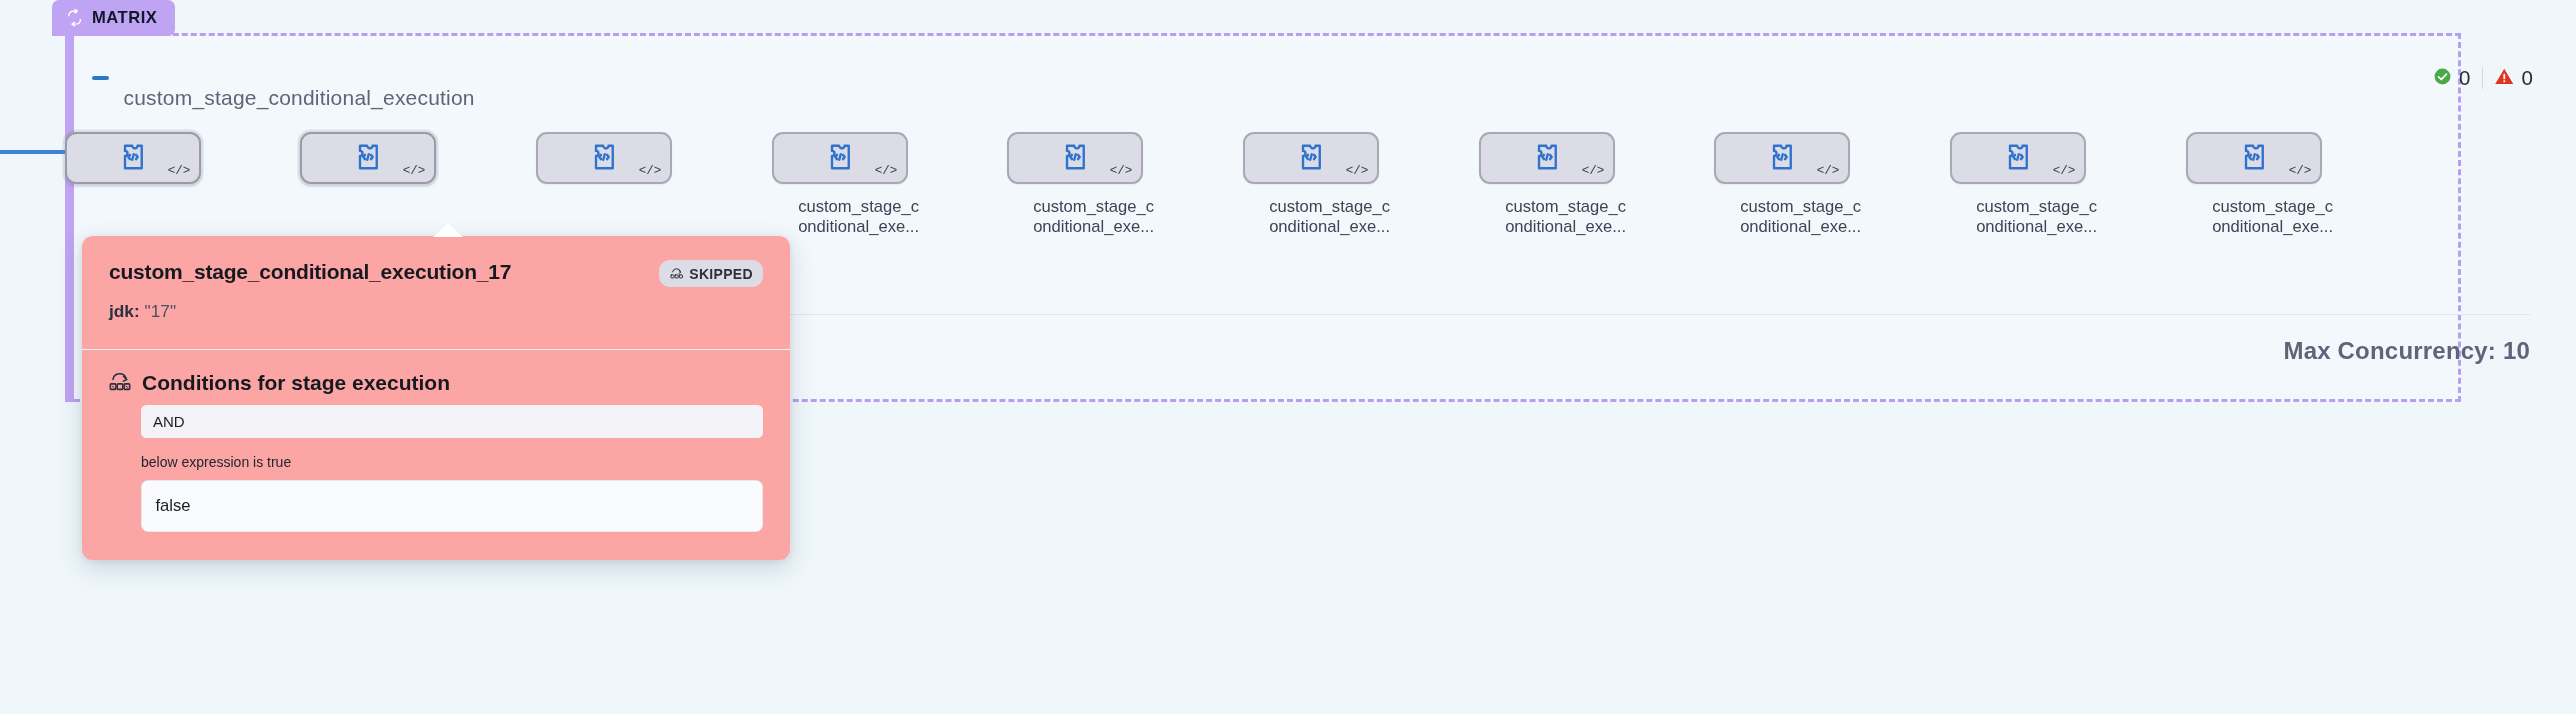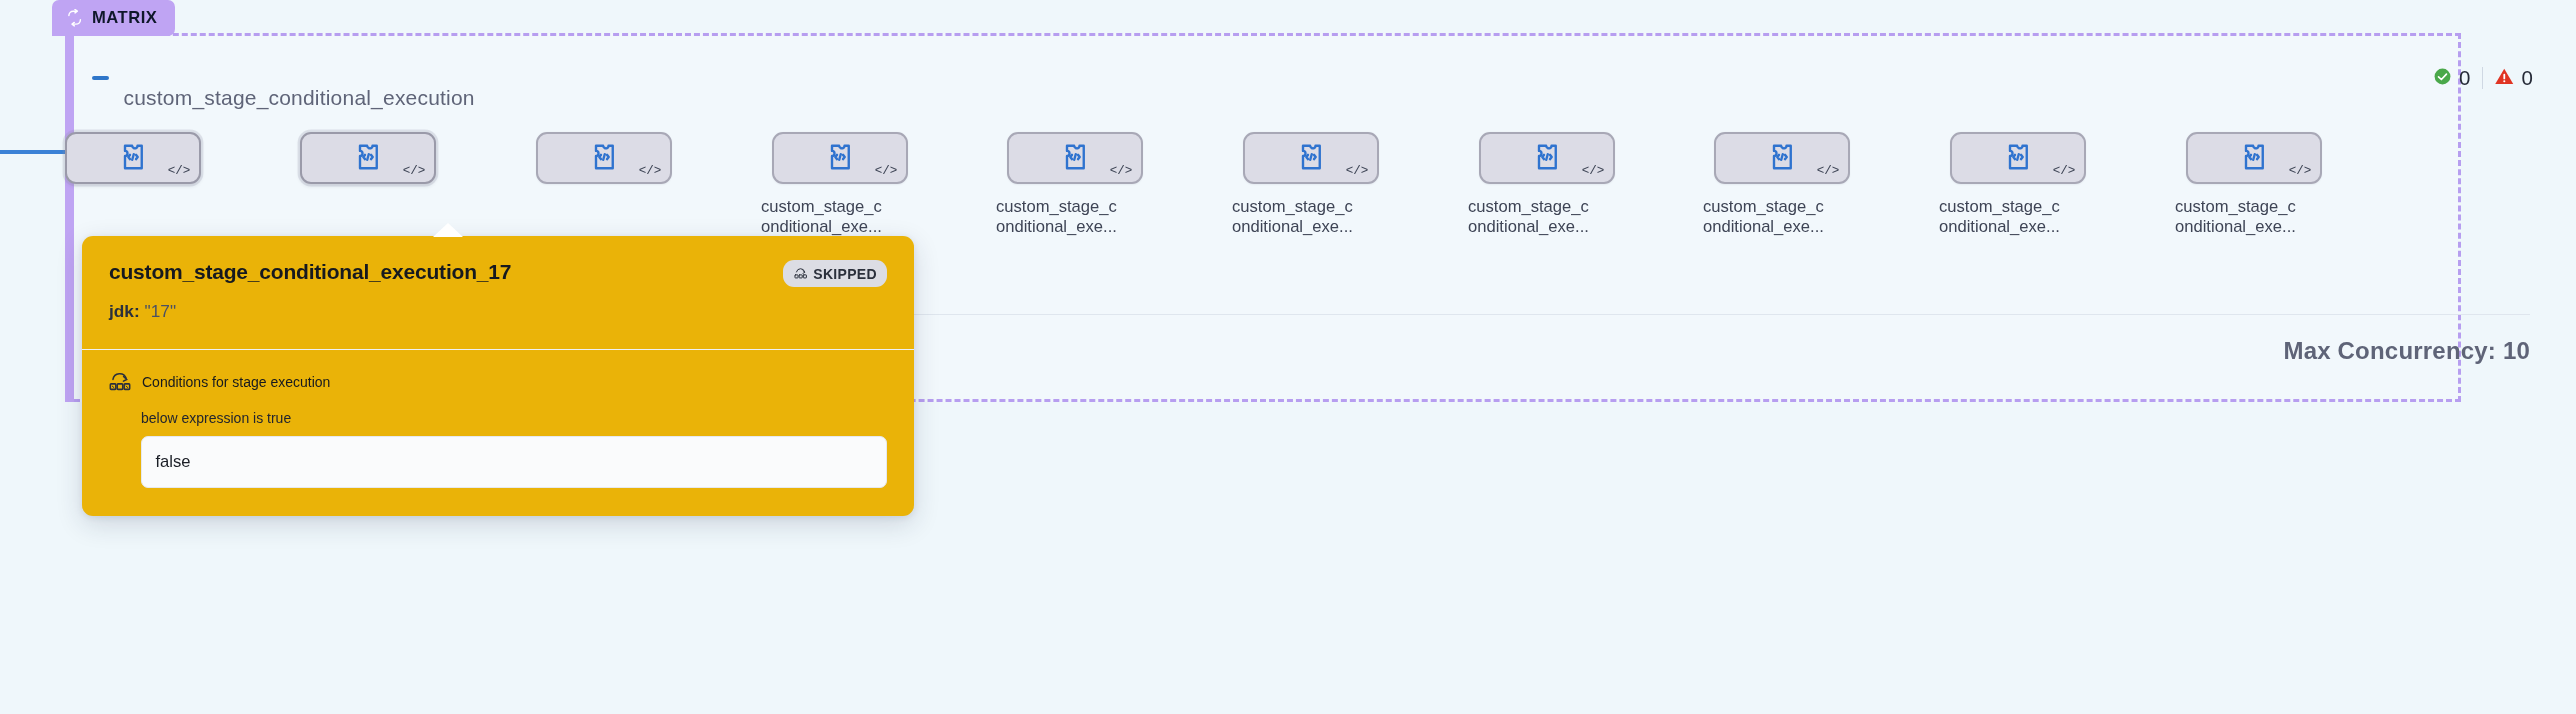--- a/index.html
+++ b/index.html
@@ -133,21 +133,21 @@
   .node-corner {
     position: absolute;
     right: 8.7px; bottom: 4px;
     font-size: 12.6px;
     color: #3c4354;
     font-family: "Liberation Mono", "DejaVu Sans Mono", monospace;
     line-height: 1;
   }
   .node-label {
     margin-top: 12.6px;
-    text-align: left;
+    text-align: right;
     font-size: 16.6px;
     line-height: 1.25;
     color: #3e4455;
     word-break: break-all;
   }
 
   
   .group-divider {
     position: absolute;
     left: 87px; right: 46px;
@@ -161,22 +161,22 @@
     font-size: 24px;
     font-weight: 700;
     color: #5f6478;
     letter-spacing: 0.2px;
   }
 
   
   .popover {
     position: absolute;
     left: 82px; top: 236px;
-    width: 832px;
-    background: #eab308;
+    width: 708px;
+    background: #fca5a5;
     border-radius: 11px;
     box-shadow: 0 8px 27px rgba(30,40,70,0.16), 0 1.6px 6.3px rgba(30,40,70,0.08);
     z-index: 20;
     overflow: visible;
   }
   .popover-arrow {
     position: absolute;
     top: -13.4px; left: 351px;
     width: 0; height: 0;
     border-left: 15px solid transparent;
@@ -215,22 +215,22 @@
     font-size: 17.3px;
     color: #4b5164;
   }
   .pop-sub b { color: #2b303c; font-weight: 700; margin-top: 48px; }
 
   .pop-body { padding: 20.5px 27px 28px 27px; }
   .cond-head {
     display: flex; align-items: center; gap: 11px;
   }
   .cond-title {
-    font-size: 14px;
-    font-weight: 400;
+    font-size: 21px;
+    font-weight: 700;
     color: #16191f;
   }
   .cond-desc {
     margin-top: 12.6px;
     margin-left: 32px;
     font-size: 14px;
     color: #22252e;
   }
   .cond-chip {
     margin-top: 10.2px;
@@ -478,19 +478,20 @@
             <path d="M3.6 7.6A6.2 6.2 0 0 1 15.6 6.6"></path>
             <polyline points="13.2,4.8 16.1,7.6 13.1,9.2" stroke-width="1.3"></polyline>
             <rect x="1.2" y="11.6" width="5" height="5" rx="0.7"></rect>
             <rect x="7.5" y="11.6" width="5" height="5" rx="0.7"></rect>
             <rect x="13.8" y="11.6" width="5" height="5" rx="0.7"></rect>
             <path d="M2.9 13.6l1.6 1.4M15.5 13.6l1.6 1.4" stroke-width="0.9"></path>
           </svg>
         </span>
         <span class="cond-title">Conditions for stage execution</span>
       </div>
+      <div class="cond-chip">AND</div>
       <div class="cond-note">below expression is true</div>
       <div class="cond-input">false</div>
     </div>
   </div>
 
 </div>
 
 
 </body></html>

